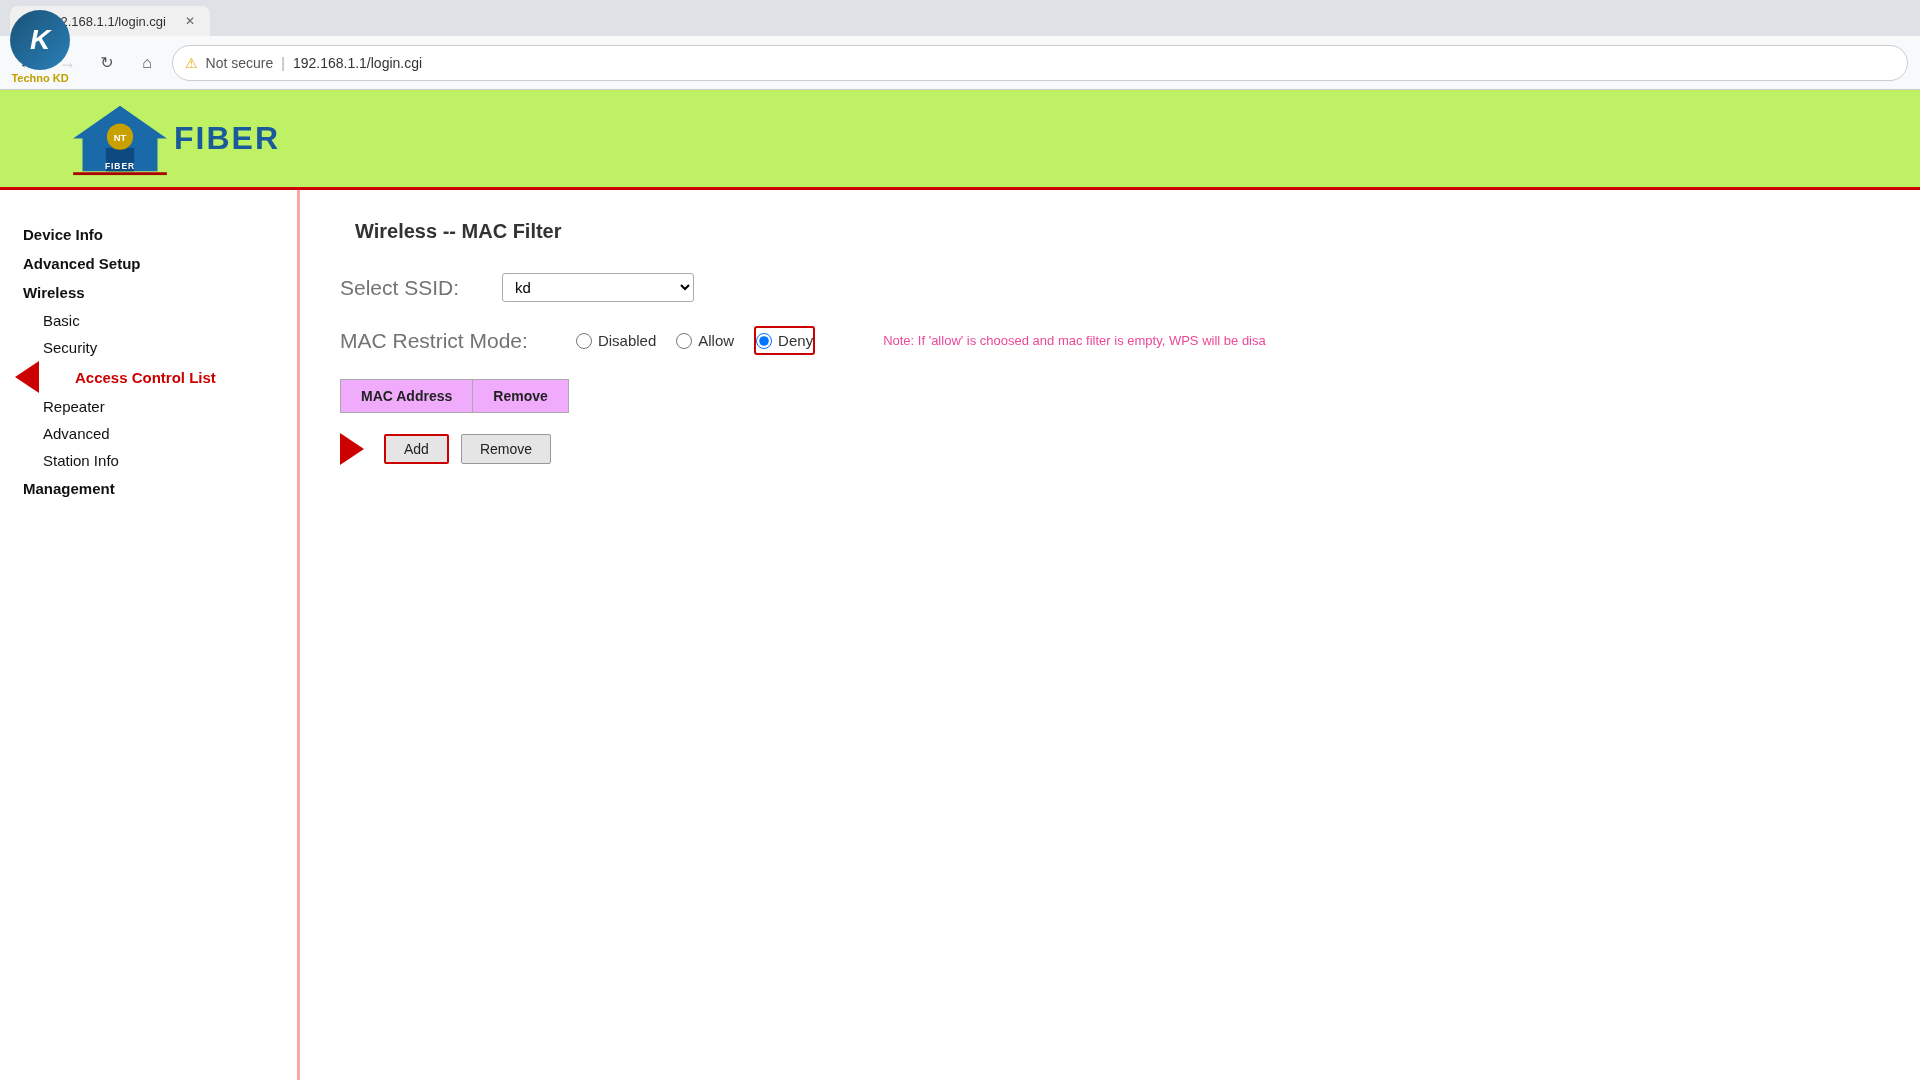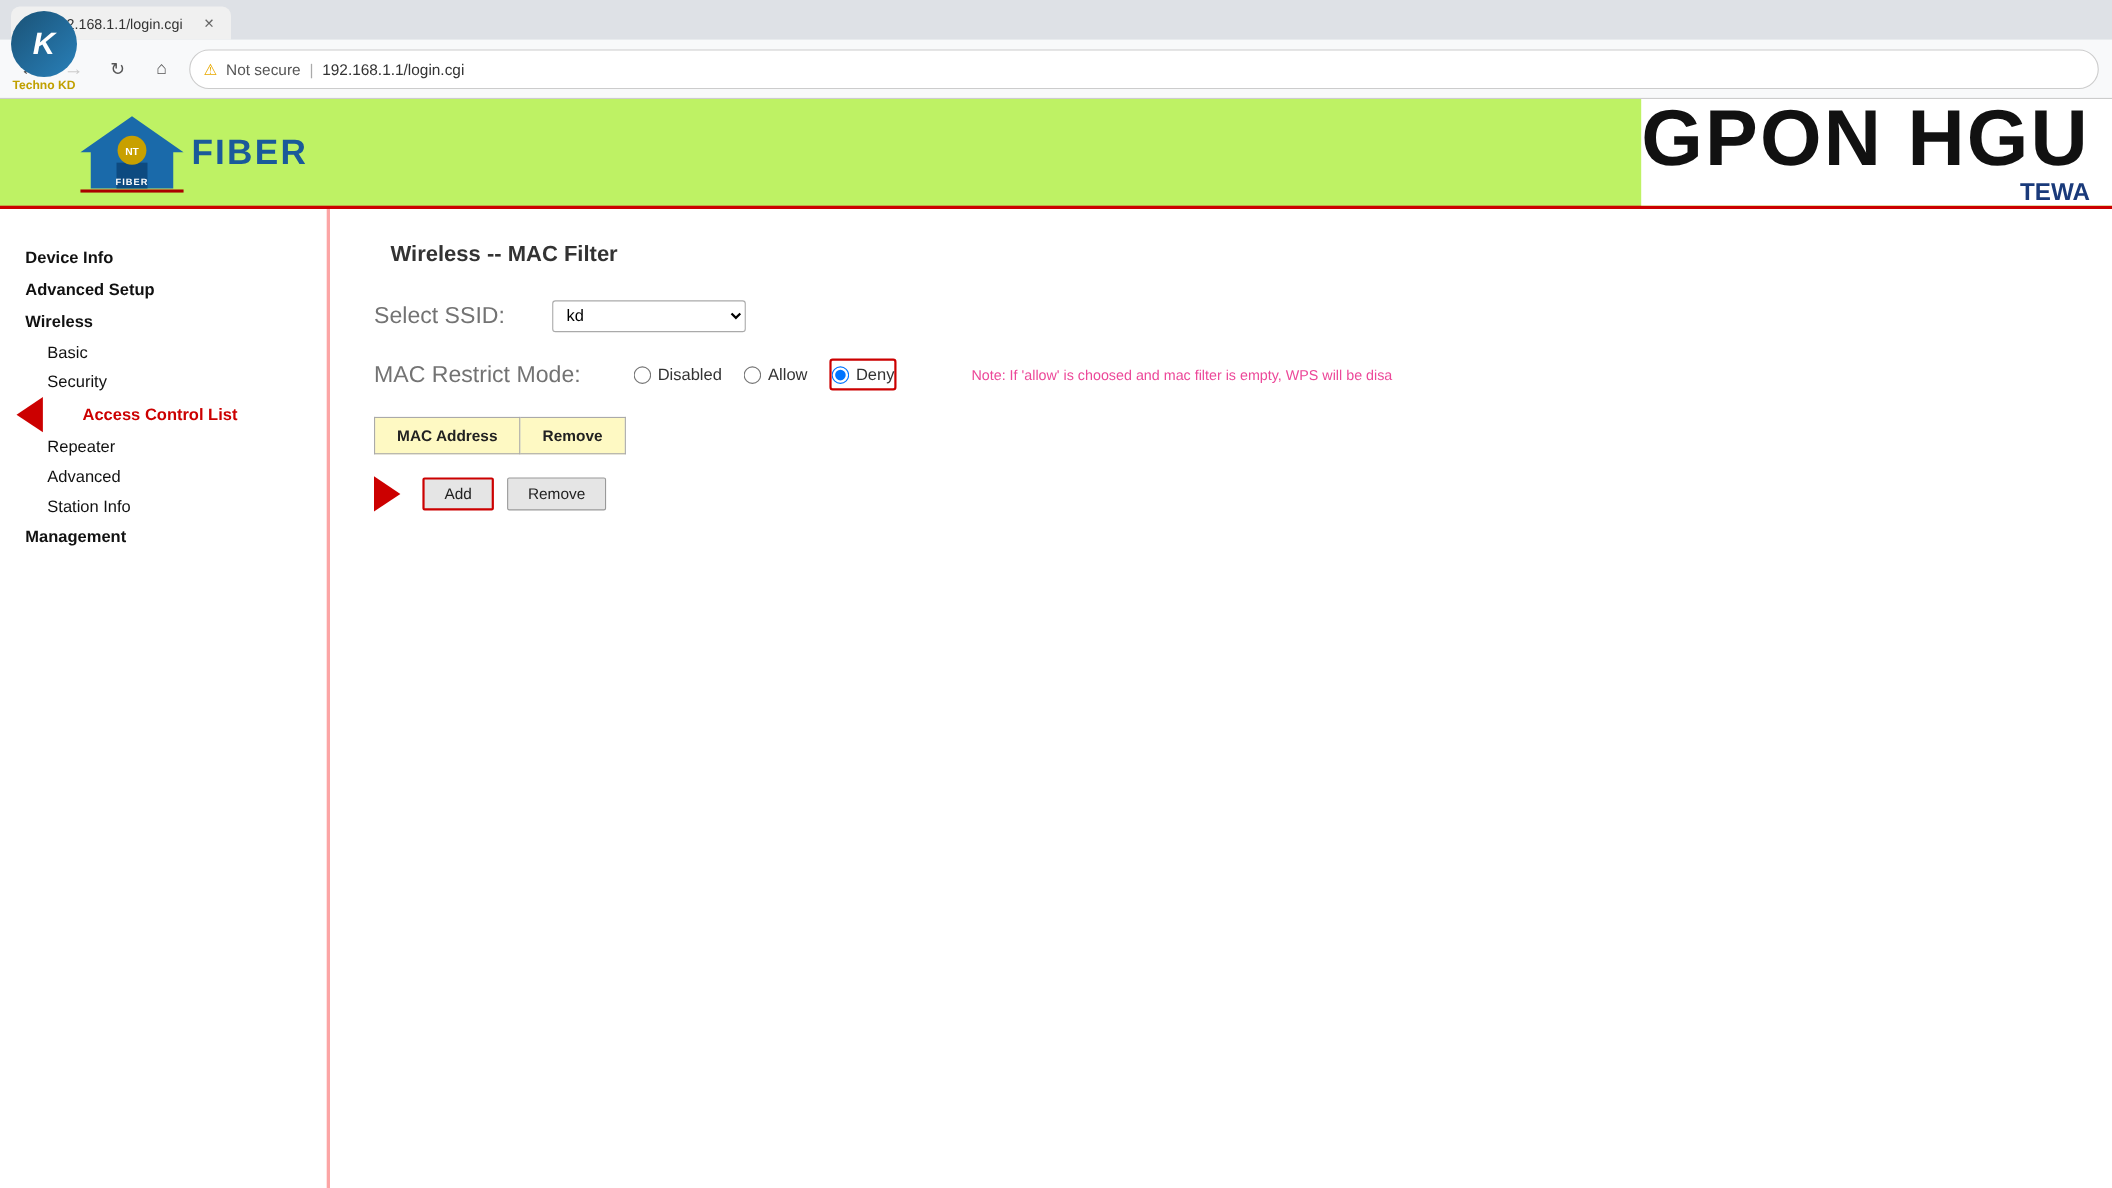--- a/index.html
+++ b/index.html
@@ -223,21 +223,21 @@
       gap: 12px;
     }
     .form-label {
       font-size: 21px;
       color: #737373;
       min-width: 150px;
     }
     .ssid-select {
       padding: 4px 8px;
       font-size: 15px;
-      width: 176px;
+      width: 192px;
       border: 1px solid #aaa;
       border-radius: 3px;
       background: white;
       cursor: pointer;
     }
 
     .radio-group {
       display: flex;
       align-items: center;
       gap: 20px;
@@ -269,21 +269,21 @@
       color: #ec4899;
       margin-left: 20px;
     }
 
     
     .mac-table {
       border-collapse: collapse;
       margin-bottom: 20px;
     }
     .mac-table th {
-      background: #fef9c3;
+      background: #f0abfc;
       border: 1px solid #aaa;
       padding: 8px 20px;
       font-size: 14px;
       font-weight: bold;
       color: #222;
     }
 
     
     .btn {
       padding: 6px 18px;
@@ -374,24 +374,20 @@
 
         <text x="60" y="72" text-anchor="middle" fill="white" font-size="9" font-weight="bold" letter-spacing="1">FIBER</text>
 
         <rect x="10" y="76" width="100" height="3" fill="#aa0000"></rect>
       </svg>
       <div style="display:flex; flex-direction:column; margin-left:-10px;">
         <span style="font-size:32px; font-weight:900; color:#1a5a9a; letter-spacing:2px;">FIBER</span>
       </div>
     </div>
 
-    <div class="site-title">
-      <span class="gpon-text">GPON HGU</span>
-      <span class="tewa-text">TEWA</span>
-    </div>
   </div>
 
   <div class="main-content">
 
     <div class="sidebar">
       <div class="sidebar-item">Device Info</div>
       <div class="sidebar-item">Advanced Setup</div>
       <div class="sidebar-item">Wireless</div>
       <div class="sidebar-sub-item">Basic</div>
       <div class="sidebar-sub-item">Security</div>

